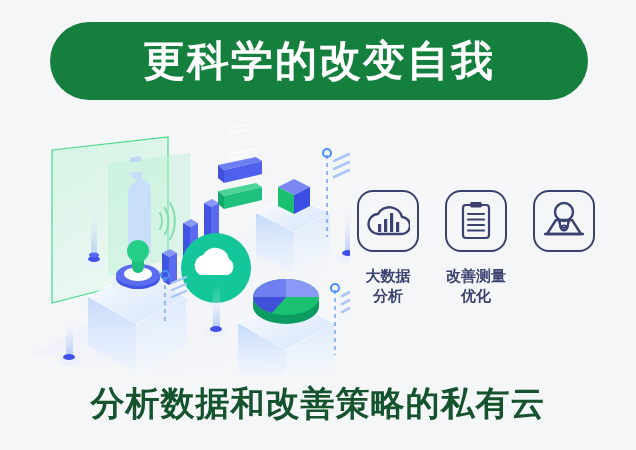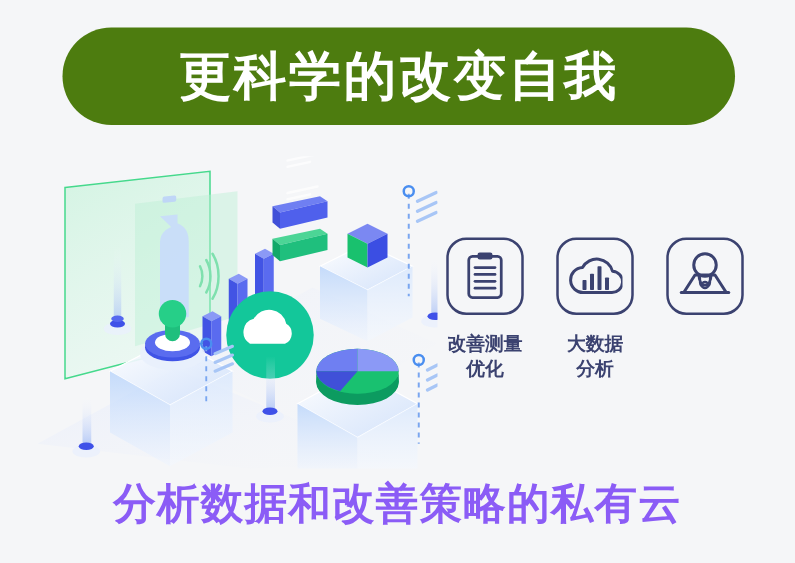--- a/index.html
+++ b/index.html
@@ -21,21 +21,21 @@
     overflow: hidden;
   }
 
   
   .header-banner {
     position: absolute;
     left: 50px;
     top: 22px;
     width: 538px;
     height: 78px;
-    background: #4d7c0f;
+    background: #15803d;
     border-radius: 39px;
     display: flex;
     align-items: center;
     justify-content: center;
     box-sizing: border-box;
   }
   .header-title {
     color: #ffffff;
     font-size: 42px;
     font-weight: bold;
@@ -44,21 +44,21 @@
     white-space: nowrap;
   }
 
   
   .footer-tagline {
     position: absolute;
     left: 0;
     top: 385px;
     width: 636px;
     text-align: center;
-    color: #8b5cf6;
+    color: #14532d;
     font-size: 34px;
     font-weight: bold;
     letter-spacing: 1px;
     line-height: 1.1;
     white-space: nowrap;
   }
 
   
   .illustration {
     position: absolute;
@@ -303,56 +303,56 @@
 
       <g>
         <rect x="46" y="190" width="7" height="40" fill="url(#gPin)" opacity="0.8"></rect>
         <ellipse cx="49" cy="236" rx="11" ry="5" fill="#eaf0fd" opacity="0.85"></ellipse>
         <ellipse cx="49" cy="232" rx="6" ry="3" fill="#3f51e8"></ellipse>
       </g>
     </svg>
   </div>
 
   <div class="features">
+
+    <div class="feature">
+      <div class="feature-icon">
+        <svg width="44" height="40" viewBox="0 0 44 40" xmlns="http://www.w3.org/2000/svg">
+          <path d="M13,33 a10,10 0 0 1 -1,-20 a13,13 0 0 1 24,3 a8.5,8.5 0 0 1 -1,17 z" fill="none" stroke="#3b4270" stroke-width="2.4" stroke-linejoin="round"></path>
+          <g fill="#3b4270">
+            <rect x="12" y="23" width="3.2" height="8" rx="0.6"></rect>
+            <rect x="18" y="18" width="3.2" height="13" rx="0.6"></rect>
+            <rect x="24" y="12" width="3.2" height="19" rx="0.6"></rect>
+            <rect x="30" y="21" width="3.2" height="10" rx="0.6"></rect>
+          </g>
+        </svg>
+      </div>
+      <div class="feature-label">大数据
+分析</div>
+    </div>
 
     <div class="feature">
       <div class="feature-icon">
         <svg width="38" height="42" viewBox="0 0 38 42" xmlns="http://www.w3.org/2000/svg">
           <rect x="6" y="5" width="26" height="33" rx="3" fill="none" stroke="#3b4270" stroke-width="2.2"></rect>
           <rect x="13" y="2" width="12" height="5.5" rx="1.8" fill="#3b4270"></rect>
           <g stroke="#3b4270" stroke-width="2.2" stroke-linecap="round">
             <line x1="11" y1="14" x2="27" y2="14"></line>
             <line x1="11" y1="19.5" x2="27" y2="19.5"></line>
             <line x1="11" y1="25" x2="27" y2="25"></line>
             <line x1="11" y1="30.5" x2="27" y2="30.5"></line>
           </g>
         </svg>
       </div>
       <div class="feature-label">改善测量
 优化</div>
     </div>
 
     <div class="feature">
       <div class="feature-icon">
-        <svg width="44" height="40" viewBox="0 0 44 40" xmlns="http://www.w3.org/2000/svg">
-          <path d="M13,33 a10,10 0 0 1 -1,-20 a13,13 0 0 1 24,3 a8.5,8.5 0 0 1 -1,17 z" fill="none" stroke="#3b4270" stroke-width="2.4" stroke-linejoin="round"></path>
-          <g fill="#3b4270">
-            <rect x="12" y="23" width="3.2" height="8" rx="0.6"></rect>
-            <rect x="18" y="18" width="3.2" height="13" rx="0.6"></rect>
-            <rect x="24" y="12" width="3.2" height="19" rx="0.6"></rect>
-            <rect x="30" y="21" width="3.2" height="10" rx="0.6"></rect>
-          </g>
-        </svg>
-      </div>
-      <div class="feature-label">大数据
-分析</div>
-    </div>
-
-    <div class="feature">
-      <div class="feature-icon">
         <svg width="46" height="40" viewBox="0 0 46 40" xmlns="http://www.w3.org/2000/svg">
           <circle cx="23" cy="11" r="9" fill="none" stroke="#3b4270" stroke-width="2.4"></circle>
           <path d="M6,33 L15,19 L31,19 L40,33 Z" fill="none" stroke="#3b4270" stroke-width="2.4" stroke-linejoin="round"></path>
           <path d="M18,19 a5,8 0 0 0 10,0" fill="none" stroke="#3b4270" stroke-width="2"></path>
           <path d="M19,19 L19,25 a4,4 0 0 0 8,0 L27,19" fill="none" stroke="#3b4270" stroke-width="1.8"></path>
           <circle cx="23" cy="27" r="2.6" fill="none" stroke="#3b4270" stroke-width="1.8"></circle>
           <line x1="4" y1="33" x2="42" y2="33" stroke="#3b4270" stroke-width="2.4" stroke-linecap="round"></line>
         </svg>
       </div>
     </div>

